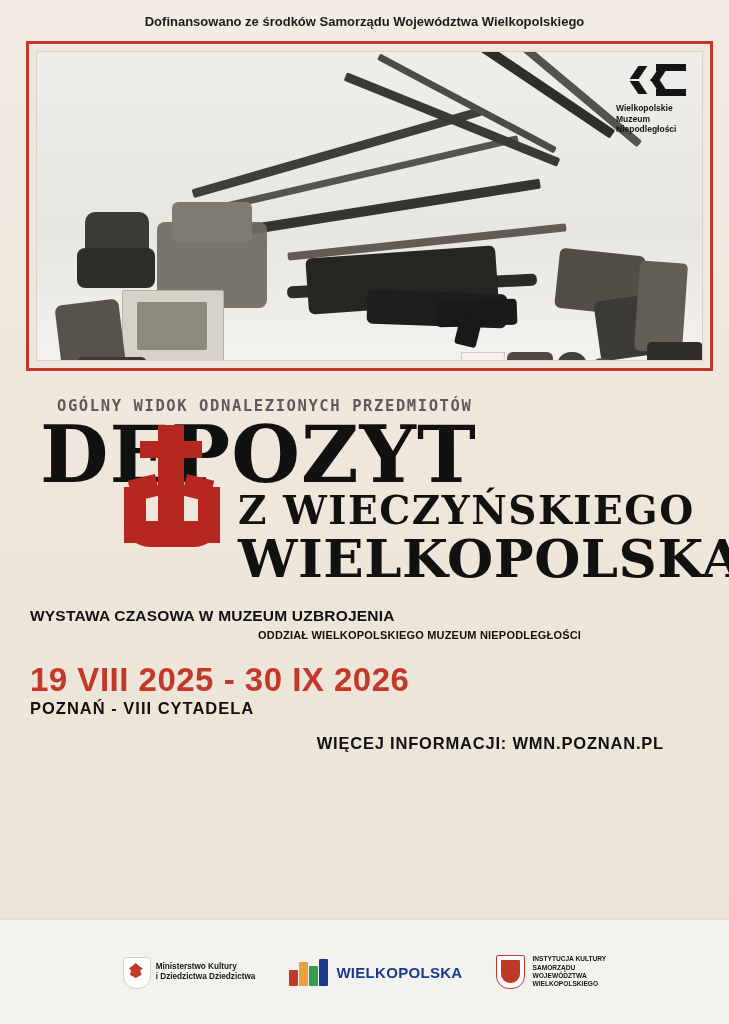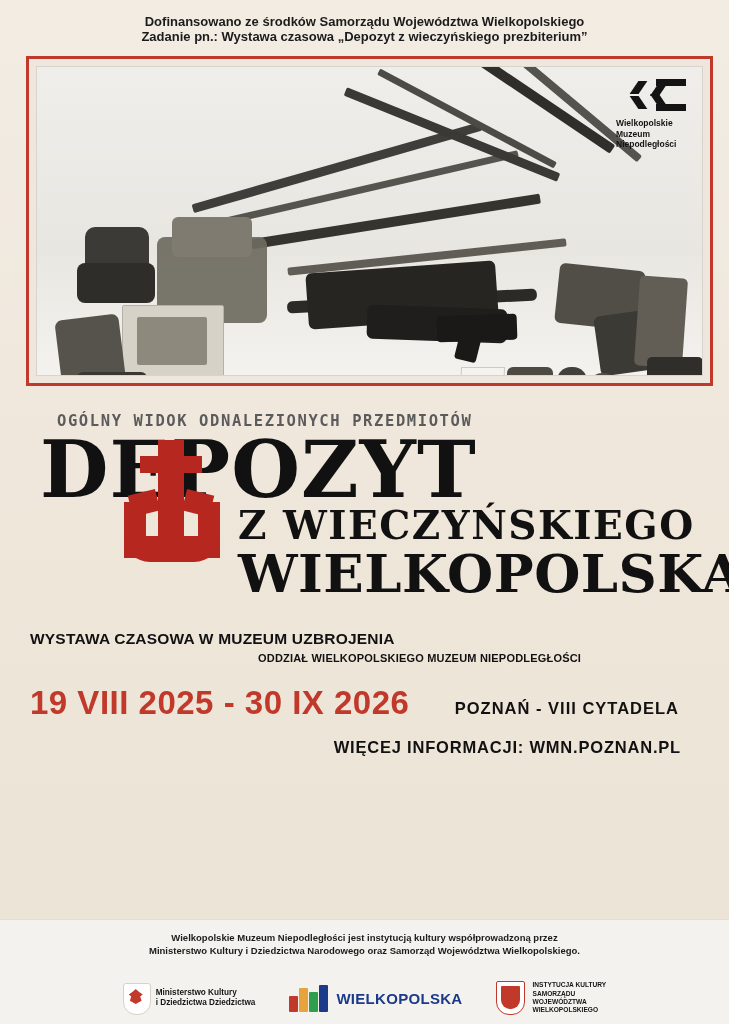--- a/index.html
+++ b/index.html
@@ -133,33 +133,34 @@
     color:#111;
   }
   .pw-mark{
     position:absolute;left:118px;top:8px;
     width:118px;height:142px;
     z-index:3;
   }
   .pw-mark span{position:absolute;background:#b5271f;display:block;}
   
   .info{
-    margin-top:18px;
-    padding:0 26px 0 30px;
+    margin-top:10px;
+    padding:0 43px 0 30px;
   }
   .subtitle1{
     font-size:15.5px;font-weight:700;color:#111;letter-spacing:.2px;
   }
   .subtitle2{
     font-size:11px;font-weight:700;color:#111;letter-spacing:.2px;
     padding-left:228px;margin-top:4px;
   }
   .daterow{
     display:flex;align-items:baseline;justify-content:space-between;
     margin-top:20px;
+    flex-direction:column;
   }
   .dates{
     font-size:33px;font-weight:700;color:#c0392b;letter-spacing:.5px;
   }
   .place{
     font-size:16.5px;font-weight:700;color:#111;letter-spacing:1px;
     padding-right:24px;
   }
   .more{
     text-align:right;margin-top:16px;
@@ -218,21 +219,20 @@
     font-size:6.6px;line-height:8.4px;font-weight:700;color:#151515;text-align:left;
   }
 </style>
 </head>
 <body>
 
 <div class="poster">
 
   <div class="funding">
     <div>Dofinansowano ze środków Samorządu Województwa Wielkopolskiego</div>
-    <div>Zadanie pn.: Wystawa czasowa „Depozyt z wieczyńskiego prezbiterium”</div>
   </div>
 
   <div class="photo-wrap">
     <div class="photo">
 
       <div class="museum-logo">
         <div class="museum-mark">
           <i style="left:34px;top:0;width:30px;height:7px;"></i>
           <i style="left:34px;top:25px;width:30px;height:7px;"></i>
           <i style="left:33px;top:2px;width:9px;height:15px;transform:skewX(-34deg);"></i>
@@ -319,24 +319,20 @@
 
     <div class="daterow">
       <div class="dates">19 VIII 2025 - 30 IX 2026</div>
       <div class="place">POZNAŃ - VIII CYTADELA</div>
     </div>
 
     <div class="more">WIĘCEJ INFORMACJI: WMN.POZNAN.PL</div>
   </div>
 
   <div class="footer">
-    <div class="footer-text">
-      <div>Wielkopolskie Muzeum Niepodległości jest instytucją kultury współprowadzoną przez</div>
-      <div>Ministerstwo Kultury i Dziedzictwa Narodowego oraz Samorząd Województwa Wielkopolskiego.</div>
-    </div>
 
     <div class="logos">
 
       <div class="logo">
         <div class="eagle">
           <div class="shield"></div>
           <div class="bird"></div>
         </div>
         <div class="logo-lines">
           <div>Ministerstwo Kultury</div>

